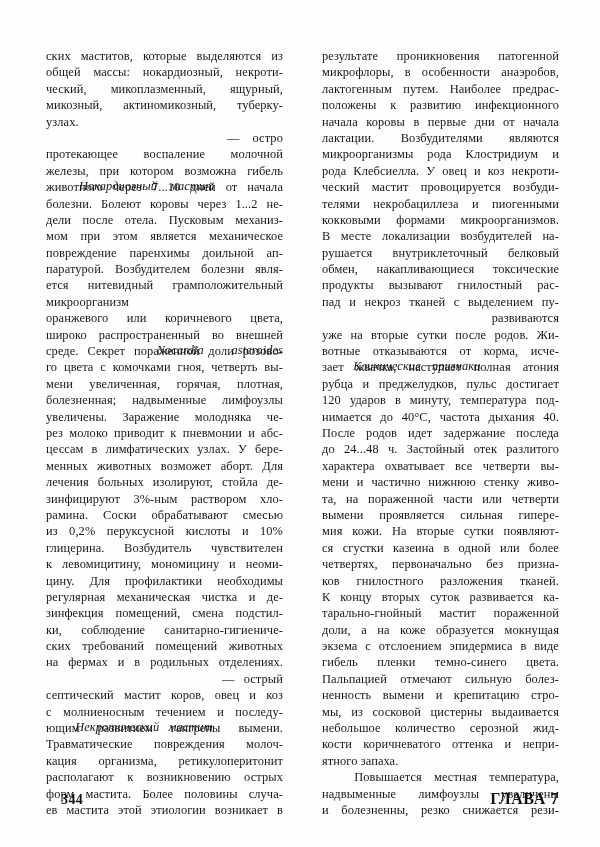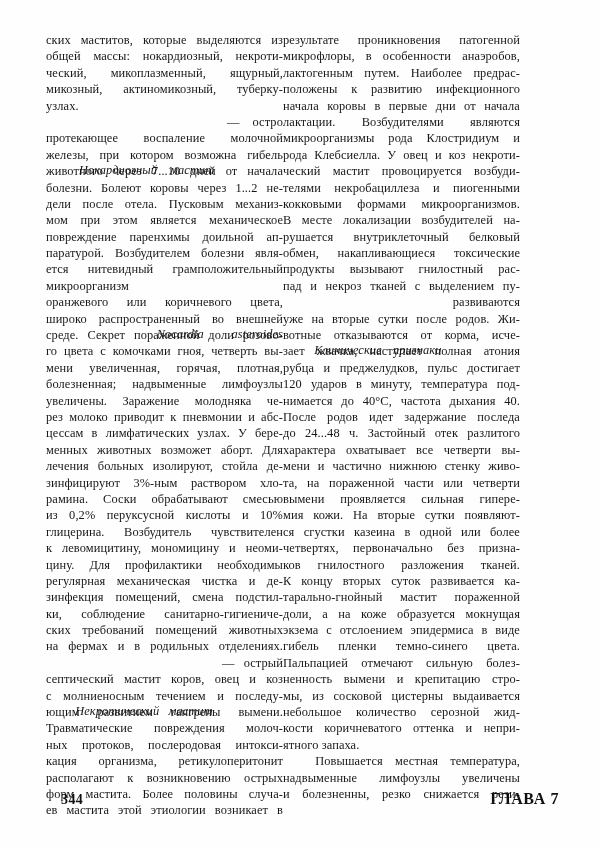--- a/index.html
+++ b/index.html
@@ -18,24 +18,25 @@
   .page {
     position: absolute;
     left: 0; top: 0;
     width: 600px;
     height: 847px;
     background: #fefefe;
   }
   .columns {
     position: absolute;
     left: 46px;
-    top: 32px;
+    top: 48px;
     width: 513px;
     height: 700px;
     display: flex;
+    justify-content: space-between;
   }
   .col {
     width: 237px;
   }
   .line {
     font-size: 12.4px;
     line-height: 16.4px;
     height: 16.4px;
     white-space: nowrap;
     letter-spacing: 0.1px;
@@ -356,26 +357,20 @@
         <div class="line just">
           <span class="w">ющим</span>
           <span class="w">развитием</span>
           <span class="w">гангрены</span>
           <span class="w">вымени.</span>
         </div>
         <div class="line just">
           <span class="w">Травматические</span>
           <span class="w">повреждения</span>
           <span class="w">молоч-</span>
-        </div>
-        <div class="line just">
-          <span class="w">ных</span>
-          <span class="w">протоков,</span>
-          <span class="w">послеродовая</span>
-          <span class="w">интокси-</span>
         </div>
         <div class="line just">
           <span class="w">кация</span>
           <span class="w">организма,</span>
           <span class="w">ретикулоперитонит</span>
         </div>
         <div class="line just">
           <span class="w">располагают</span>
           <span class="w">к</span>
           <span class="w">возникновению</span>

